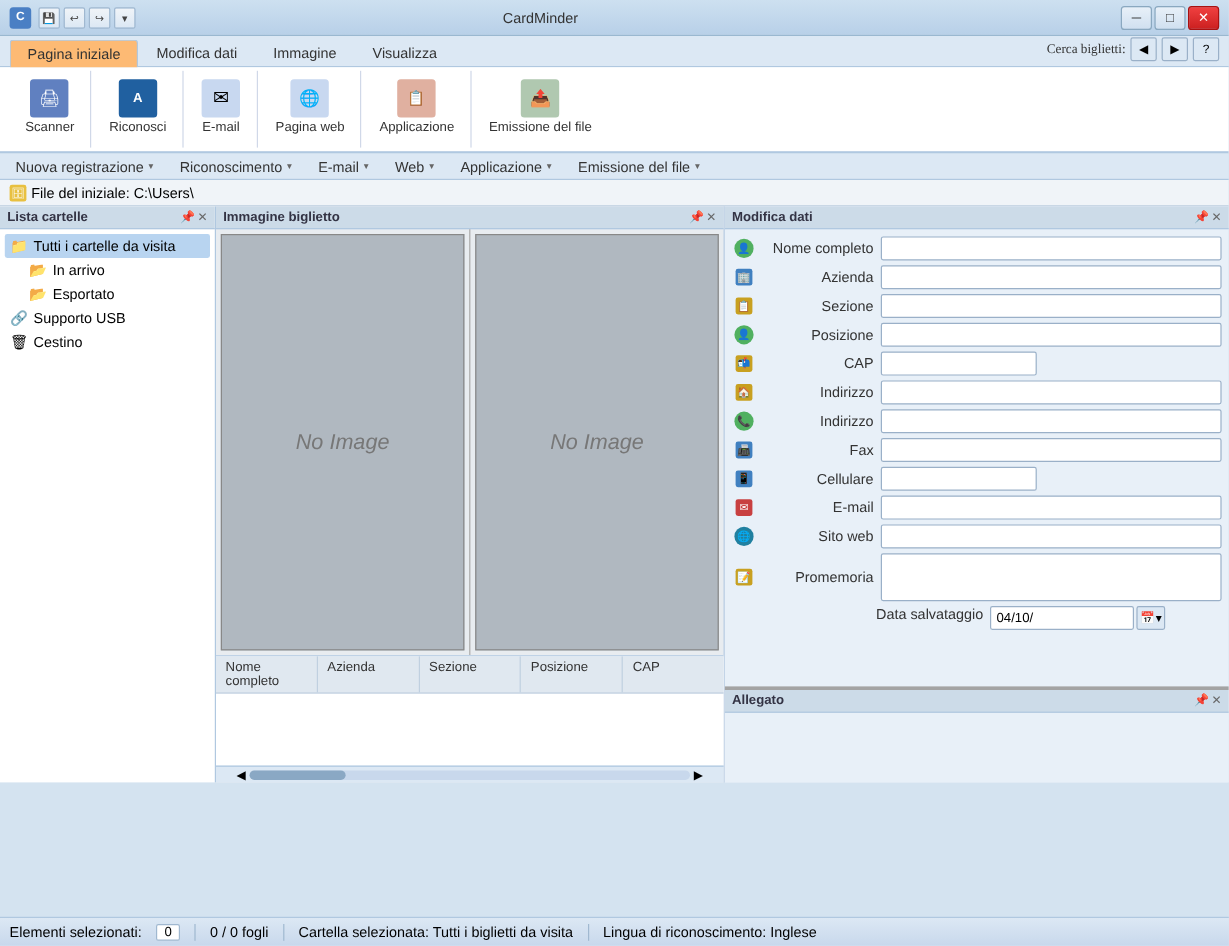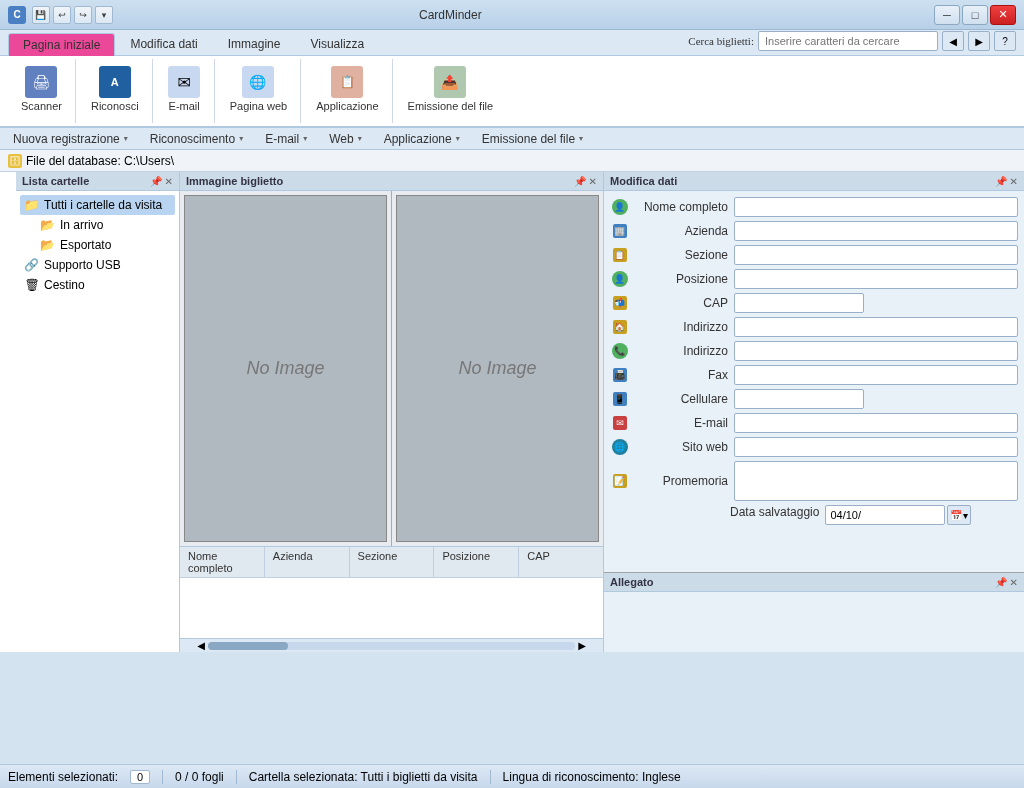--- a/index.html
+++ b/index.html
@@ -18,21 +18,21 @@
     .title-bar-left { display: flex; align-items: center; gap: 6px; }
     .title-bar-icon { width: 18px; height: 18px; background: #4a7fc4; border-radius: 3px; display: flex; align-items: center; justify-content: center; color: white; font-size: 10px; font-weight: bold; }
     .title-bar-controls { display: flex; gap: 2px; }
     .tb-btn { width: 26px; height: 20px; border: 1px solid #8aa8c0; border-radius: 3px; background: linear-gradient(to bottom, #e8f0f8, #d0e0f0); display: flex; align-items: center; justify-content: center; font-size: 11px; cursor: pointer; color: #333; }
     .tb-btn.close { background: linear-gradient(to bottom, #f04040, #cc2020); color: white; border-color: #aa1010; }
     .qa-btn { width: 18px; height: 18px; background: linear-gradient(to bottom, #f0f4f8, #dce8f4); border: 1px solid #a0b8d0; border-radius: 2px; display: flex; align-items: center; justify-content: center; font-size: 9px; cursor: pointer; color: #444; }
 
     
     .ribbon-tabs { display: flex; background: #dce8f4; padding: 0 8px; border-bottom: 1px solid #b0c8e0; height: 26px; align-items: flex-end; }
     .ribbon-tab { padding: 4px 14px; font-size: 12px; cursor: pointer; border: 1px solid transparent; border-bottom: none; border-radius: 3px 3px 0 0; color: #333; background: transparent; }
-    .ribbon-tab.active { background: #ec4899; border-color: #b0c8e0; border-bottom-color: white; margin-bottom: -1px; z-index: 1; }
+    .ribbon-tab.active { background: #fdba74; border-color: #b0c8e0; border-bottom-color: white; margin-bottom: -1px; z-index: 1; }
 
     
     .ribbon { background: white; border-bottom: 2px solid #b0c8e0; padding: 4px 8px; display: flex; align-items: center; gap: 2px; height: 72px; }
     .ribbon-group { display: flex; flex-direction: column; align-items: center; padding: 4px 6px; border-right: 1px solid #d0d8e8; height: 64px; justify-content: space-between; min-width: 60px; }
     .ribbon-group:last-child { border-right: none; }
     .ribbon-btn-large { display: flex; flex-direction: column; align-items: center; cursor: pointer; padding: 2px 6px; border: 1px solid transparent; border-radius: 3px; gap: 2px; }
     .ribbon-icon-large { width: 32px; height: 32px; display: flex; align-items: center; justify-content: center; }
     .ribbon-label { font-size: 11px; color: #333; text-align: center; }
 
     
@@ -48,21 +48,21 @@
     .toolbar-item { display: flex; align-items: center; gap: 4px; font-size: 11px; color: #333; cursor: pointer; padding: 2px 4px; border: 1px solid transparent; border-radius: 2px; }
     .toolbar-arrow { font-size: 8px; color: #666; }
     .search-input { width: 180px; height: 20px; border: 1px solid #9ab0c8; border-radius: 2px; padding: 2px 6px; font-size: 11px; background: white; }
     .search-btn { width: 22px; height: 20px; background: #dce8f4; border: 1px solid #9ab0c8; border-radius: 2px; cursor: pointer; display: flex; align-items: center; justify-content: center; font-size: 10px; }
 
     
     .db-bar { background: #f0f4f8; border-bottom: 1px solid #c0d0e0; height: 22px; display: flex; align-items: center; padding: 0 8px; gap: 4px; }
     .db-icon { width: 14px; height: 14px; background: #e8c040; border-radius: 2px; display: flex; align-items: center; justify-content: center; font-size: 9px; color: white; }
 
     
-    .left-panel { width: 180px; min-width: 180px; background: white; border-right: 1px solid #b0c8e0; display: flex; flex-direction: column; padding-left: 16px; }
+    .left-panel { width: 180px; min-width: 180px; background: white; border-right: 1px solid #b0c8e0; display: flex; flex-direction: column; }
     .panel-header { background: #ccdbe8; border-bottom: 1px solid #b0c8e0; padding: 3px 6px; display: flex; align-items: center; justify-content: space-between; }
     .panel-header-title { font-size: 11px; font-weight: bold; color: #334; }
     .panel-header-btns { display: flex; gap: 2px; }
     .panel-pin-btn { font-size: 10px; color: #666; cursor: pointer; }
 
     .tree-area { flex: 1; padding: 4px; overflow-y: auto; }
     .tree-item { display: flex; align-items: center; gap: 4px; padding: 2px 4px; cursor: pointer; border-radius: 2px; font-size: 12px; }
     .tree-item.selected { background: #b8d4f0; }
     .tree-icon { width: 16px; height: 16px; display: flex; align-items: center; justify-content: center; font-size: 12px; }
     .tree-children { padding-left: 16px; }
@@ -91,21 +91,21 @@
     .form-input { flex: 1; height: 20px; border: 1px solid #9ab0c8; border-radius: 2px; padding: 2px 4px; font-size: 11px; background: white; }
     .form-input-partial { width: 130px; height: 20px; border: 1px solid #9ab0c8; border-radius: 2px; padding: 2px 4px; font-size: 11px; background: white; }
     .form-textarea { flex: 1; height: 40px; border: 1px solid #9ab0c8; border-radius: 2px; padding: 2px 4px; font-size: 11px; background: white; resize: none; }
     .form-select { flex: 1; height: 22px; border: 1px solid #9ab0c8; border-radius: 2px; padding: 2px 4px; font-size: 11px; background: white; }
     .form-date-row { display: flex; align-items: flex-start; margin-bottom: 4px; }
     .form-date-label { padding-left: 120px; font-size: 12px; color: #333; padding-right: 6px; }
     .form-date-input { width: 120px; height: 20px; border: 1px solid #9ab0c8; border-radius: 2px; padding: 2px 4px; font-size: 11px; background: white; }
     .form-date-btn { width: 24px; height: 20px; border: 1px solid #9ab0c8; border-radius: 2px; background: #dce8f4; cursor: pointer; display: flex; align-items: center; justify-content: center; font-size: 10px; margin-left: 2px; }
 
     
-    .allegato-panel { background: #e8f0f8; border-top: 1px solid #a3a3a3; height: 80px; }
+    .allegato-panel { background: #e8f0f8; border-top: 3px solid #a3a3a3; height: 80px; }
     .allegato-header { background: #ccdbe8; border-bottom: 1px solid #b0c8e0; padding: 3px 6px; display: flex; align-items: center; justify-content: space-between; }
 
     
     .status-bar { background: linear-gradient(to bottom, #dce8f4, #c8d8ec); border-top: 1px solid #b0c8e0; height: 24px; display: flex; align-items: center; padding: 0 8px; gap: 12px; position: absolute; bottom: 0; width: 100%; }
     .status-num { background: white; border: 1px solid #a0b8d0; border-radius: 2px; padding: 0 4px; min-width: 20px; text-align: center; font-size: 11px; }
     .status-divider { width: 1px; height: 14px; background: #a0b8d0; }
     .zoom-area { margin-left: auto; display: flex; align-items: center; gap: 4px; }
     .zoom-btn { width: 16px; height: 16px; background: #dce8f4; border: 1px solid #a0b8d0; border-radius: 2px; cursor: pointer; display: flex; align-items: center; justify-content: center; font-size: 12px; font-weight: bold; }
 
     
@@ -143,21 +143,20 @@
 </div>
 
 <div class="ribbon-tabs">
   <div class="ribbon-tab active">Pagina iniziale</div>
   <div class="ribbon-tab">Modifica dati</div>
   <div class="ribbon-tab">Immagine</div>
   <div class="ribbon-tab">Visualizza</div>
 
   <div style="margin-left:auto; display:flex; align-items:center; gap:4px; padding-bottom:4px;">
     <span style="font-size:11px;color:#333;font-family:Liberation Serif, serif;">Cerca biglietti:</span>
-    <input type="text" class="search-input" placeholder="Inserire caratteri da cercare" style="">
     <div class="search-btn">◀</div>
     <div class="search-btn">▶</div>
     <div class="search-btn">?</div>
   </div>
 </div>
 
 <div class="ribbon">
   <div class="ribbon-group">
     <div class="ribbon-btn-large">
       <div class="ribbon-icon-large">
@@ -230,21 +229,21 @@
     <span class="toolbar-arrow">▾</span>
   </div>
   <div class="toolbar-item">
     <span>Emissione del file</span>
     <span class="toolbar-arrow">▾</span>
   </div>
 </div>
 
 <div class="db-bar">
   <div class="db-icon">🗄</div>
-  <span>File del database: C:\Users\</span>
+  <span>File del iniziale: C:\Users\</span>
 </div>
 
 <div style="display:flex; height: 480px;">
 
   <div class="left-panel">
     <div class="panel-header">
       <span class="panel-header-title">Lista cartelle</span>
       <div class="panel-header-btns">
         <span class="panel-pin-btn">📌</span>
         <span class="panel-pin-btn">✕</span>

